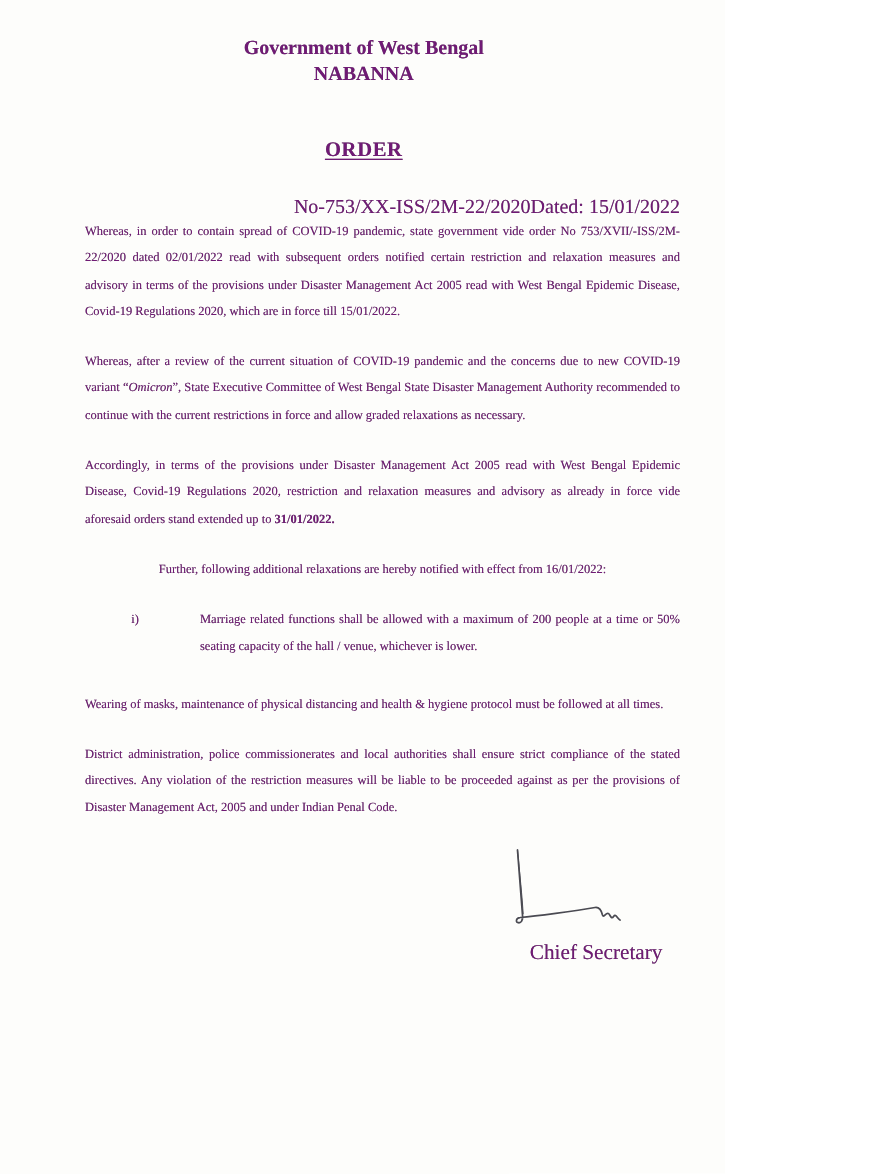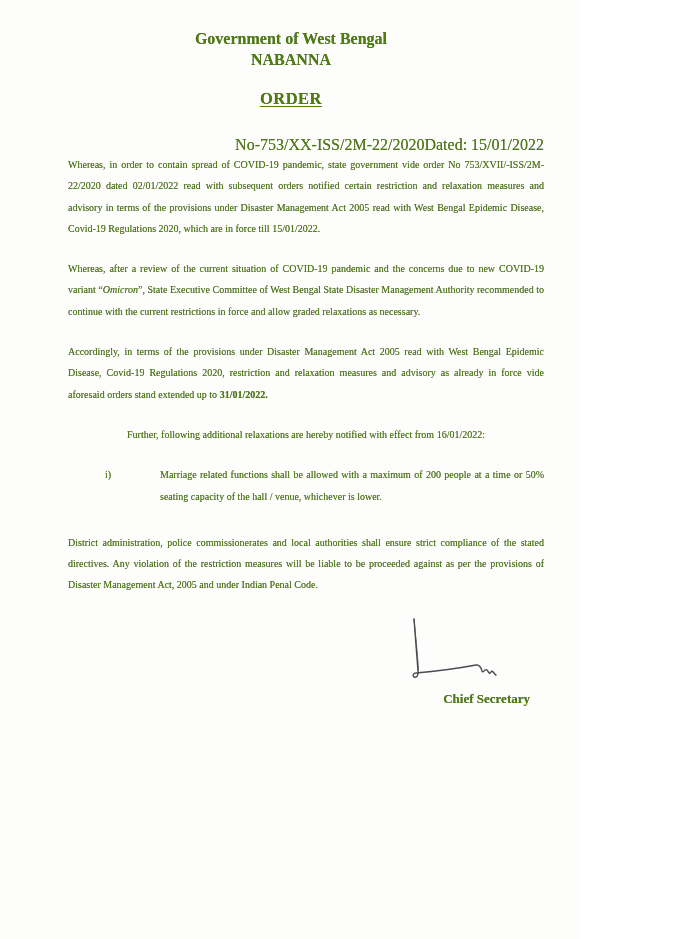--- a/index.html
+++ b/index.html
@@ -6,36 +6,36 @@
     margin: 0;
     padding: 0;
     background: #ffffff;
   }
   .page {
     position: relative;
     width: 580px;
     height: 939px;
     background: #fdfdfb;
     font-family: "Liberation Serif", "DejaVu Serif", serif;
-    color: #4d7c0f;
+    color: #701a75;
     box-sizing: border-box;
     padding: 28px 36px 0 38px;
     overflow: hidden;
     text-shadow: 0 0 0.5px rgba(30,30,30,0.55);
   }
   .doc-header {
     text-align: center;
     font-weight: bold;
     font-size: 16px;
     line-height: 21px;
   }
   .doc-header div { margin: 0; }
   .order-heading {
     text-align: center;
-    margin-top: 19px;
+    margin-top: 40px;
     font-weight: bold;
     font-size: 16.5px;
     letter-spacing: 0.5px;
   }
   .order-heading span {
     text-decoration: underline;
     text-underline-offset: 2px;
   }
   .ref-row {
     margin-top: 27px;
@@ -70,22 +70,22 @@
     flex-direction: column;
     align-items: flex-end;
     padding-right: 14px;
   }
   .signature-svg {
     width: 100px;
     height: 70px;
     margin-right: 22px;
   }
   .signatory-title {
-    font-weight: bold;
-    font-size: 13px;
+    font-weight: normal;
+    font-size: 17px;
     margin-top: 6px;
   }
 </style>
 </head>
 <body>
 
 <div class="page">
 
   <div class="doc-header">
     <div>Government of West Bengal</div>
@@ -111,20 +111,21 @@
 
     <p class="para effect-para">Further, following additional relaxations are hereby notified with effect from 16/01/2022:</p>
 
     <div class="relax-list">
       <div class="relax-item">
         <span>i)</span>
         <span>Marriage related functions shall be allowed with a maximum of 200 people at a time or 50% seating capacity of the hall / venue, whichever is lower.</span>
       </div>
     </div>
 
+    <p class="para">Wearing of masks, maintenance of physical distancing and health &amp; hygiene protocol must be followed at all times.</p>
 
     <p class="para">District administration, police commissionerates and local authorities shall ensure strict compliance of the stated directives. Any violation of the restriction measures will be liable to be proceeded against as per the provisions of Disaster Management Act, 2005 and under Indian Penal Code.</p>
 
   </div>
 
   <div class="signature-block">
     <svg class="signature-svg" viewBox="0 0 100 70" xmlns="http://www.w3.org/2000/svg">
       <path d="M 6,4 C 7,18 9,42 10,56 C 10.5,60 9,63 6,62 C 4.5,61.5 5,58 8,58 C 20,57 52,53 68,50 C 71,49.5 73,52 74,56 C 75,59 77,53 79,55 C 80.5,56.5 81,60 83,57 C 84.5,54.5 86,59 88,60" fill="none" stroke="#4a4a52" stroke-width="1.4" stroke-linecap="round" stroke-linejoin="round"></path>
       <path d="M 6,4 C 7.5,20 10,44 10.5,55" fill="none" stroke="#4a4a52" stroke-width="0.8" stroke-linecap="round"></path>
     </svg>

